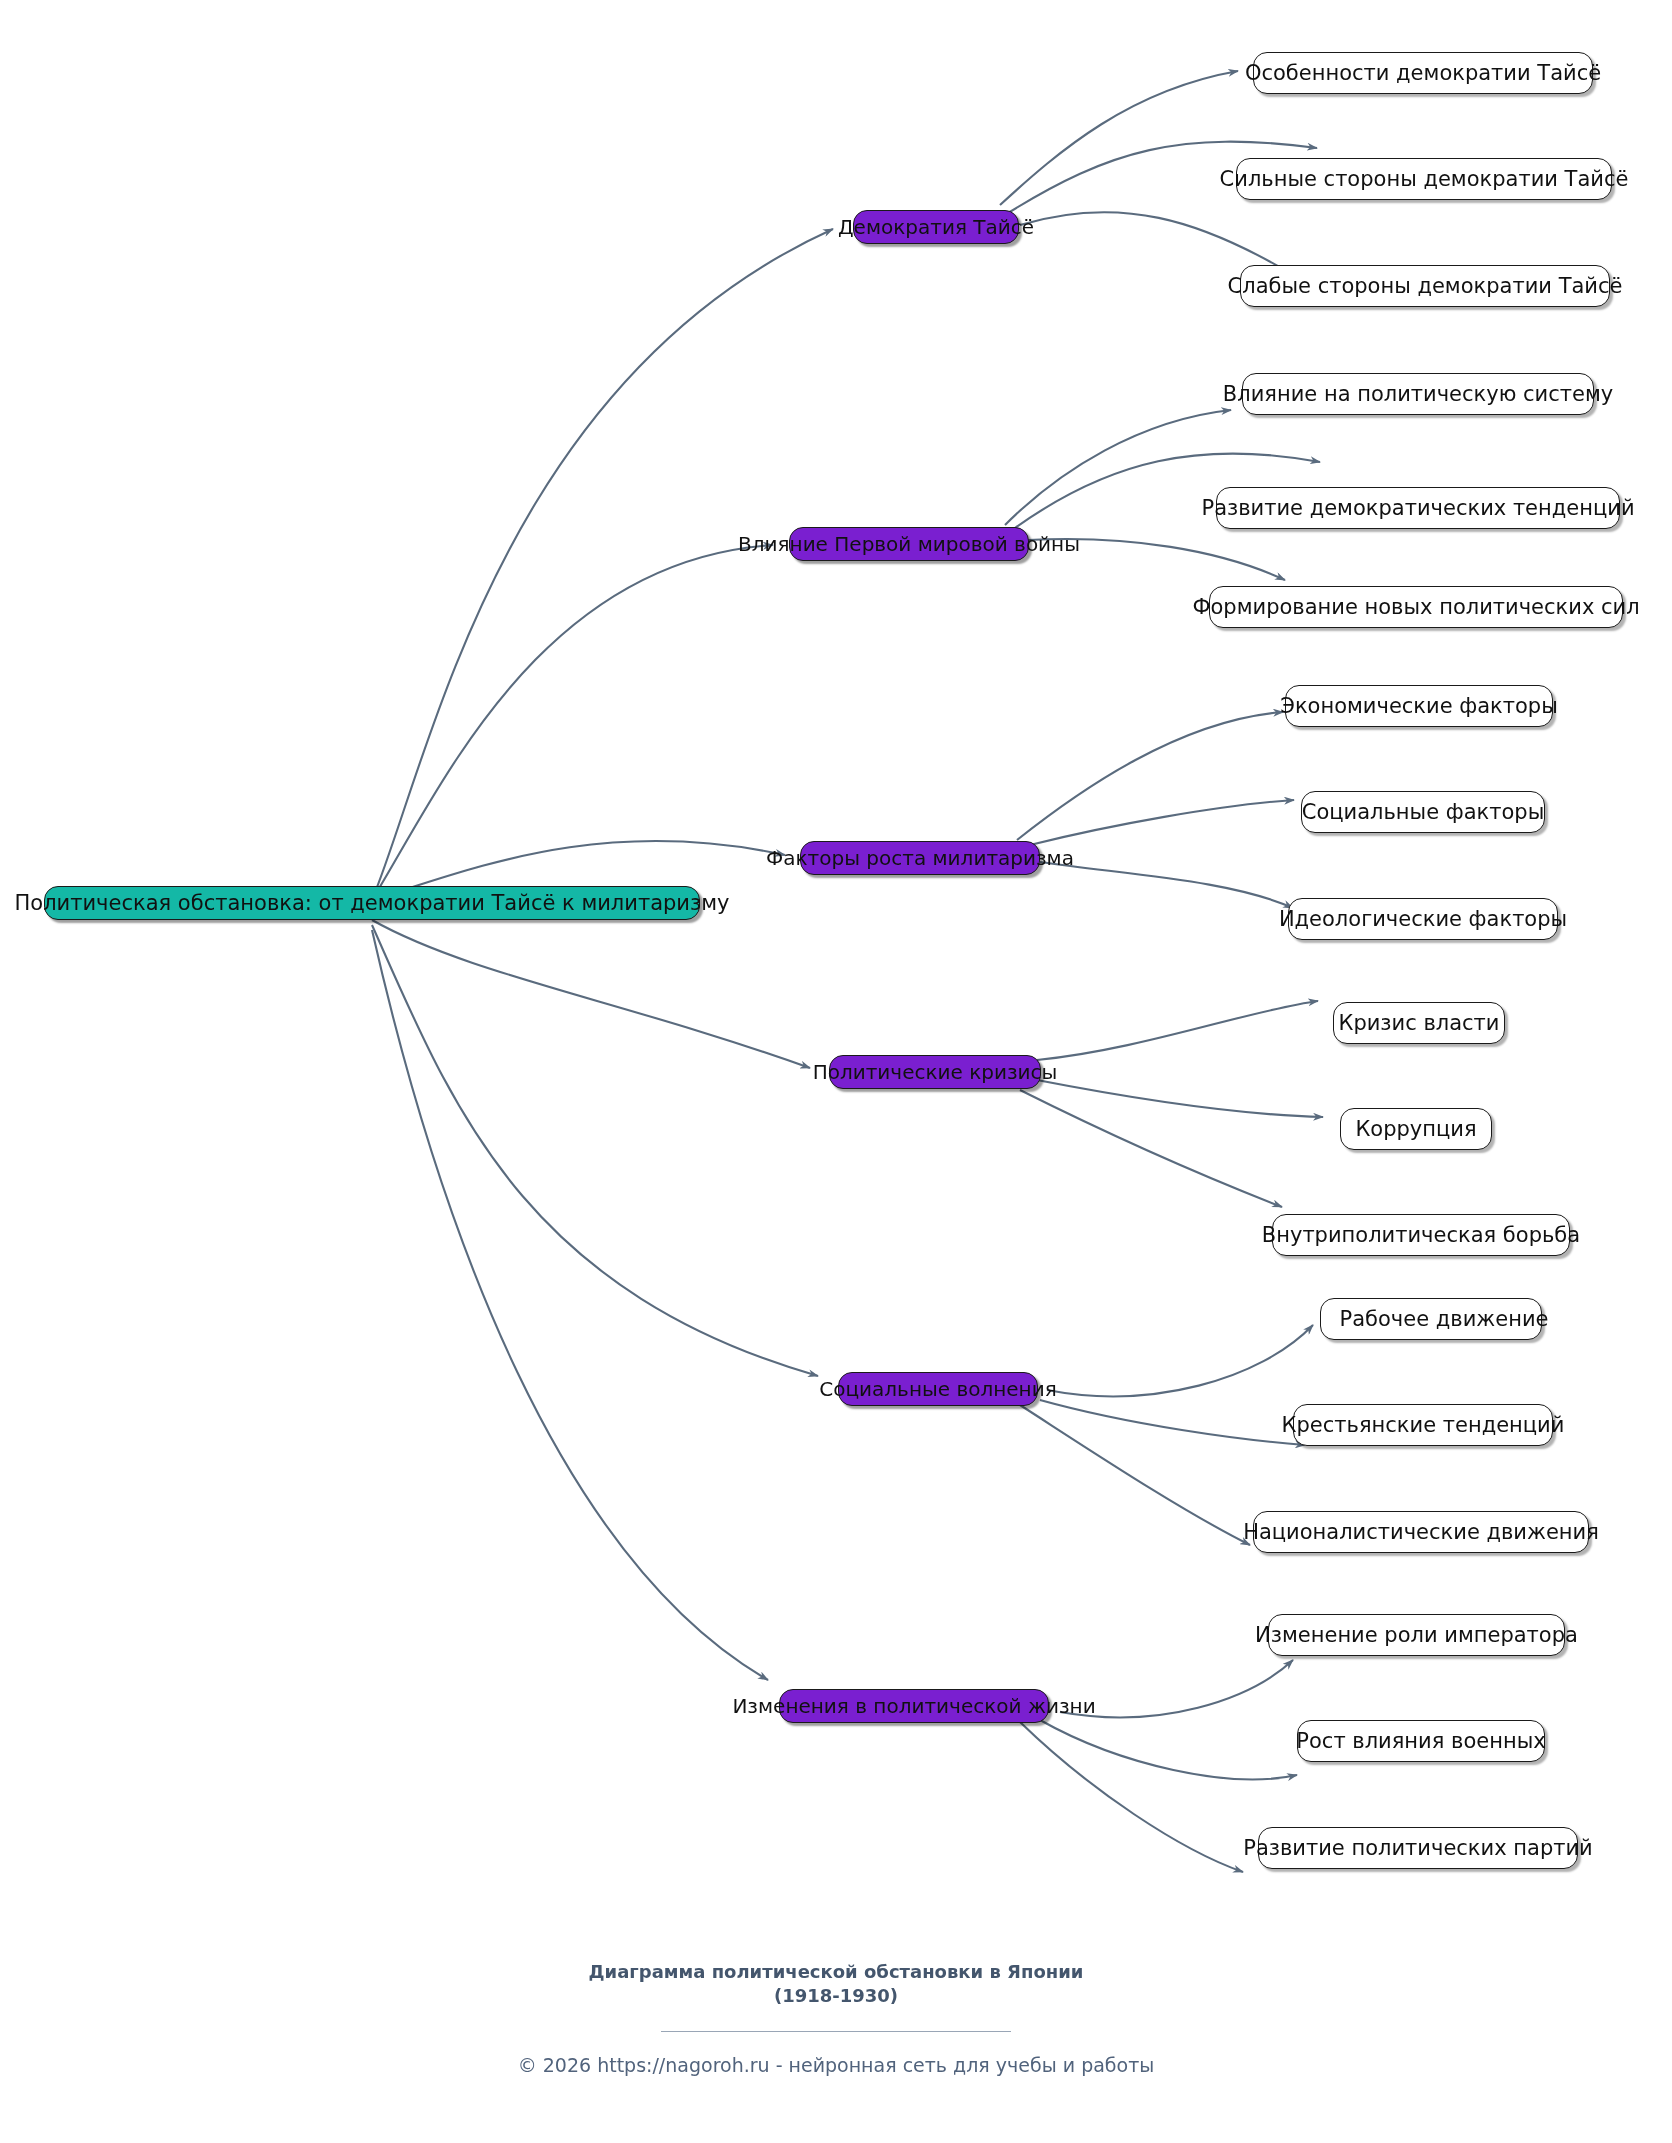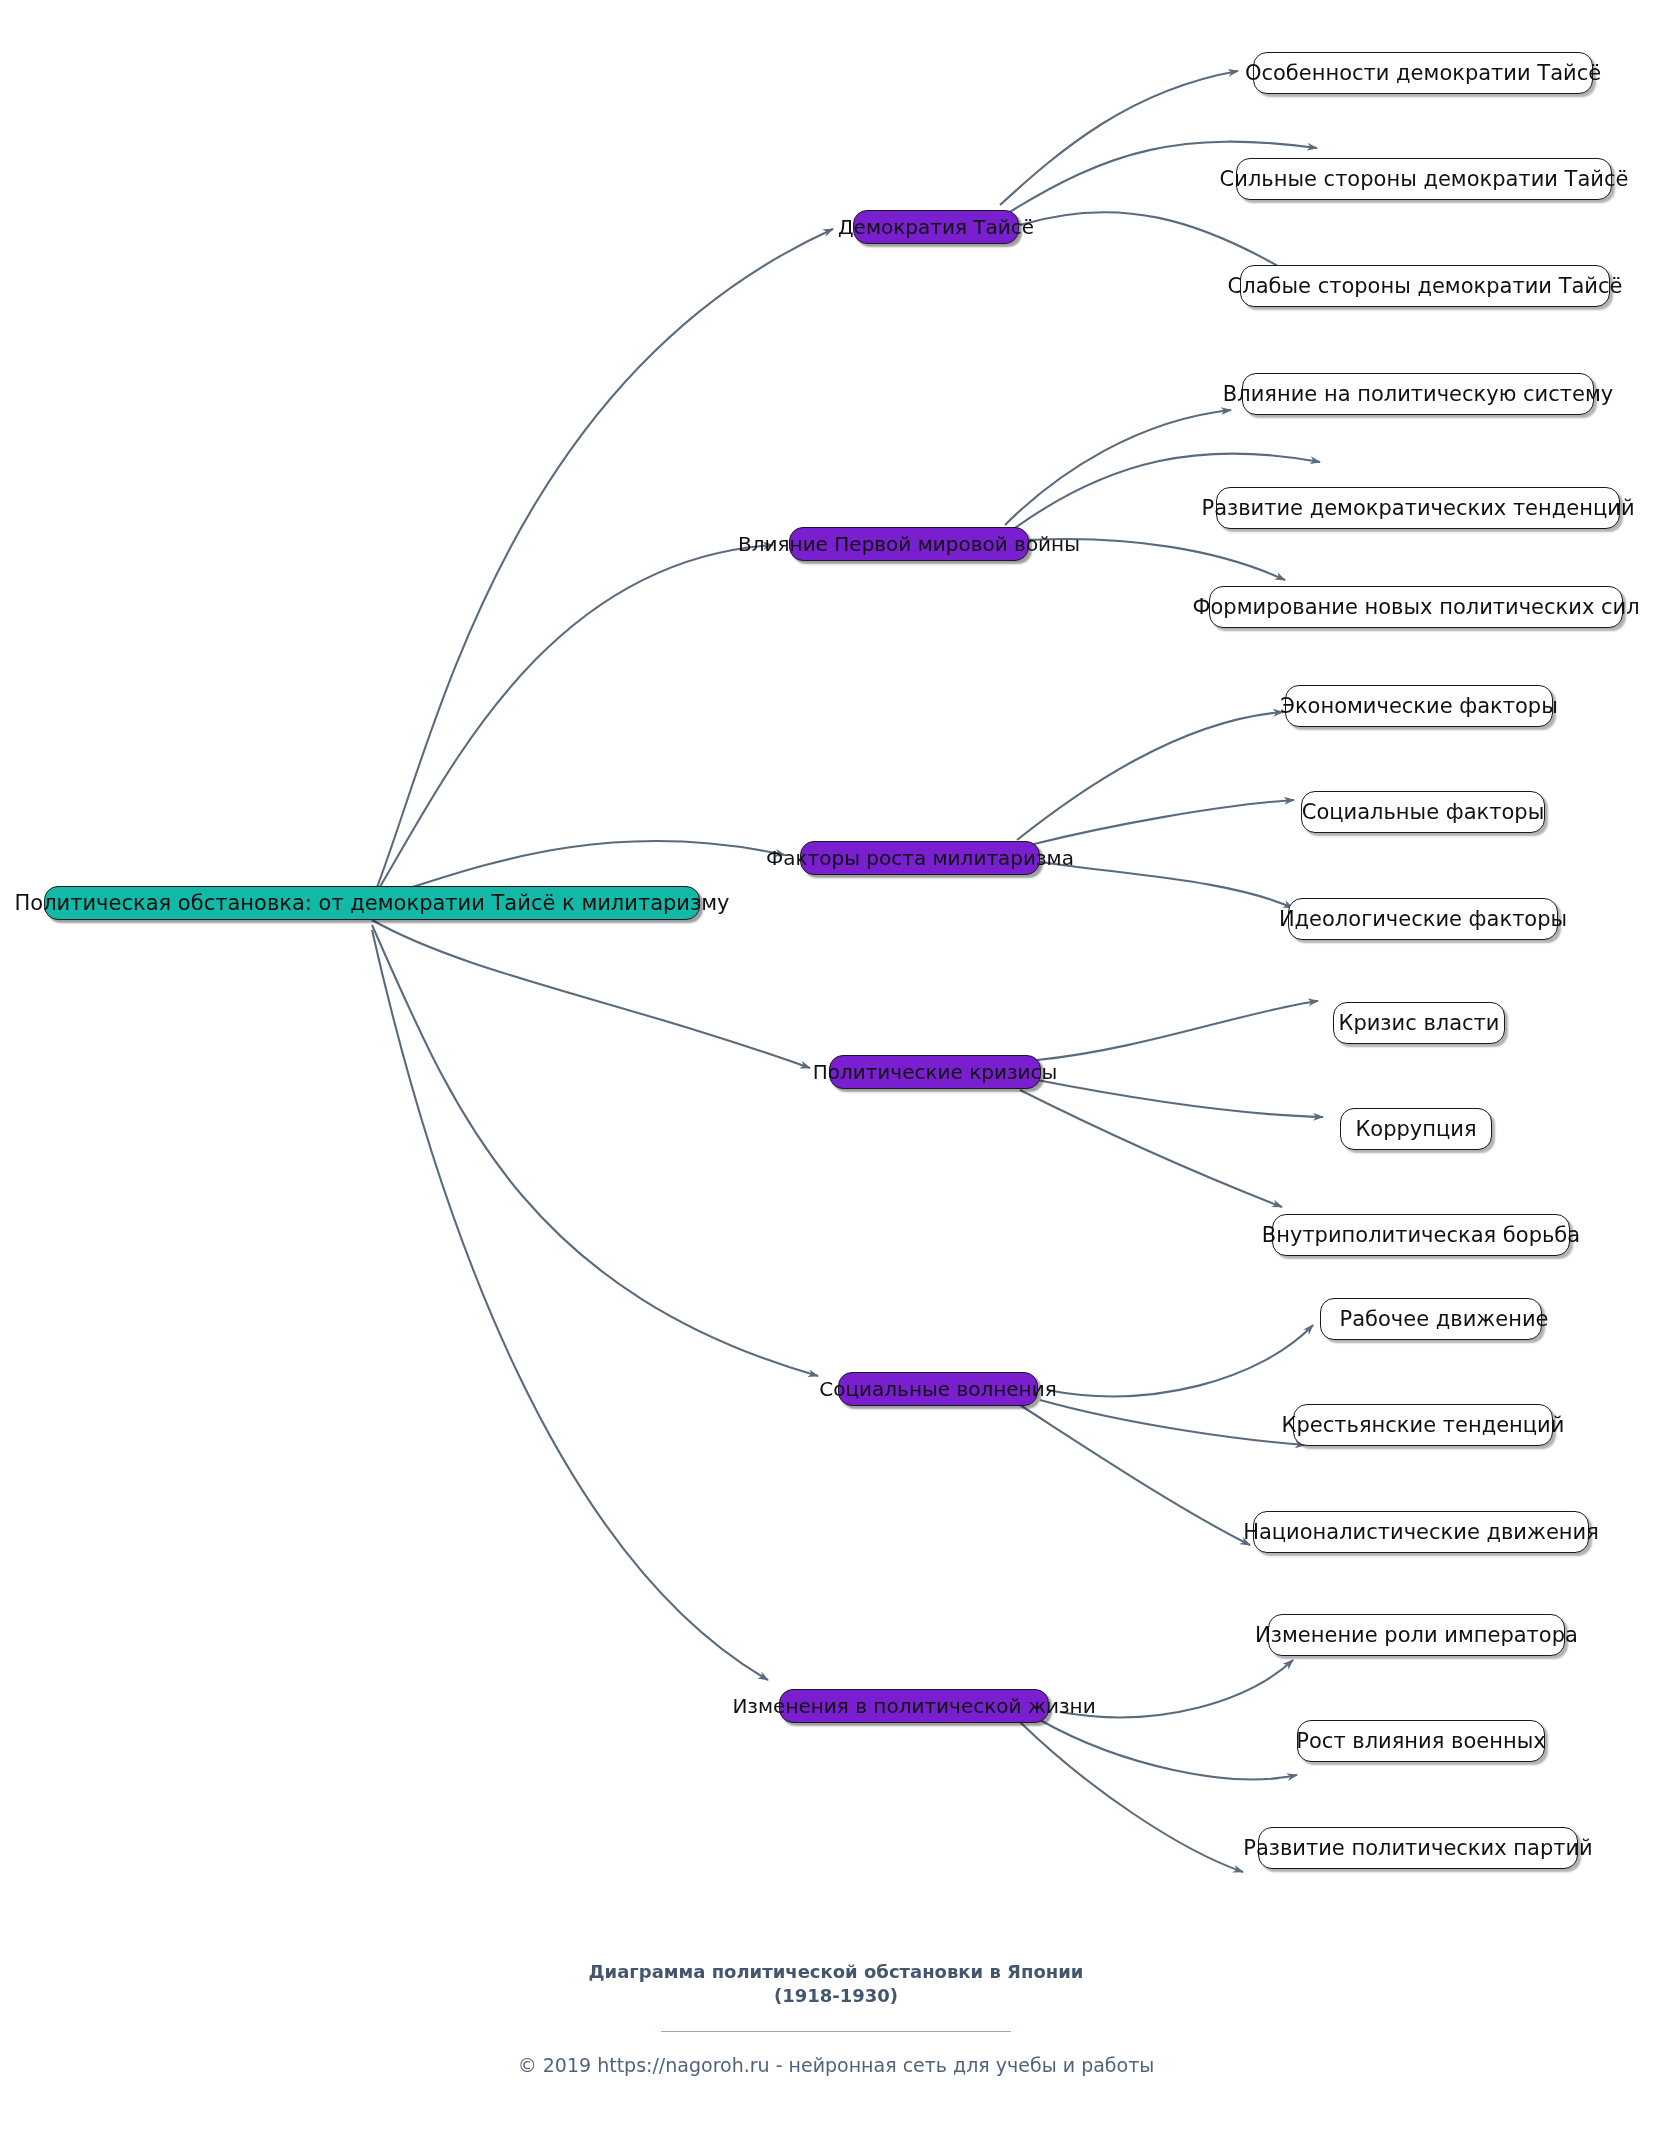--- a/index.html
+++ b/index.html
@@ -215,16 +215,16 @@
     <span>Рост влияния военных</span>
   </div>
   <div class="node node-leaf" style="left:1258px; top:1827px; width:320px; height:42px;">
     <span>Развитие политических партий</span>
   </div>
 
   <div id="footer">
     <div id="footer-title">Диаграмма политической обстановки в Японии
 (1918-1930)</div>
     <div id="footer-rule"></div>
-    <div id="footer-credit">© 2019 https://nagoroh.ru - нейронная сеть для учебы и работы</div>
+    <div id="footer-credit">© 2026 https://nagoroh.ru - нейронная сеть для учебы и работы</div>
   </div>
 
 </div>
 
 </body></html>

